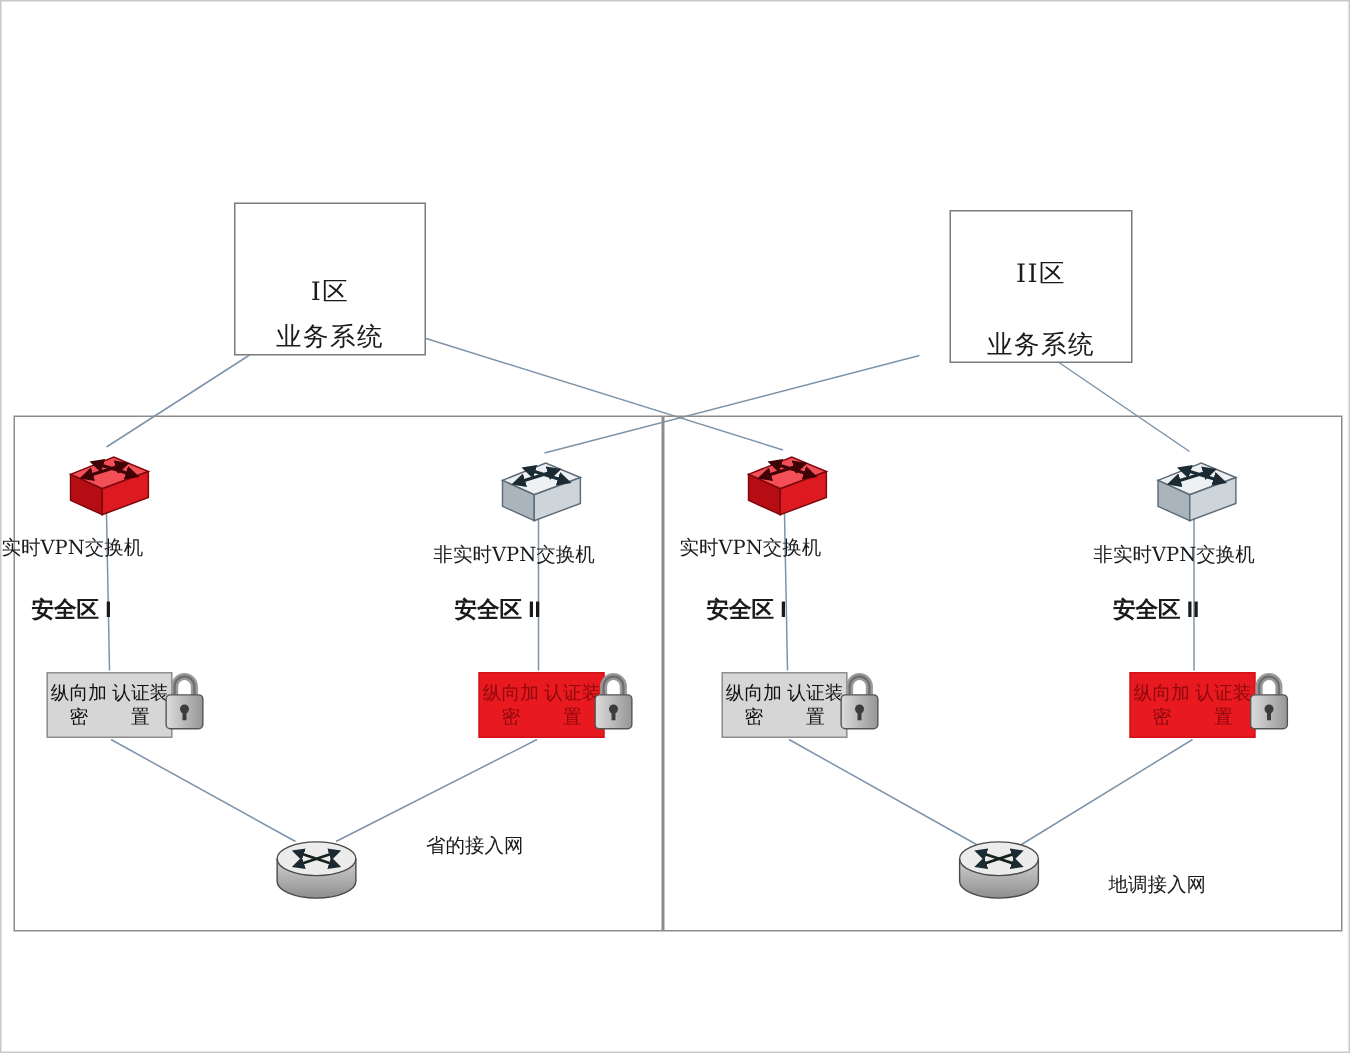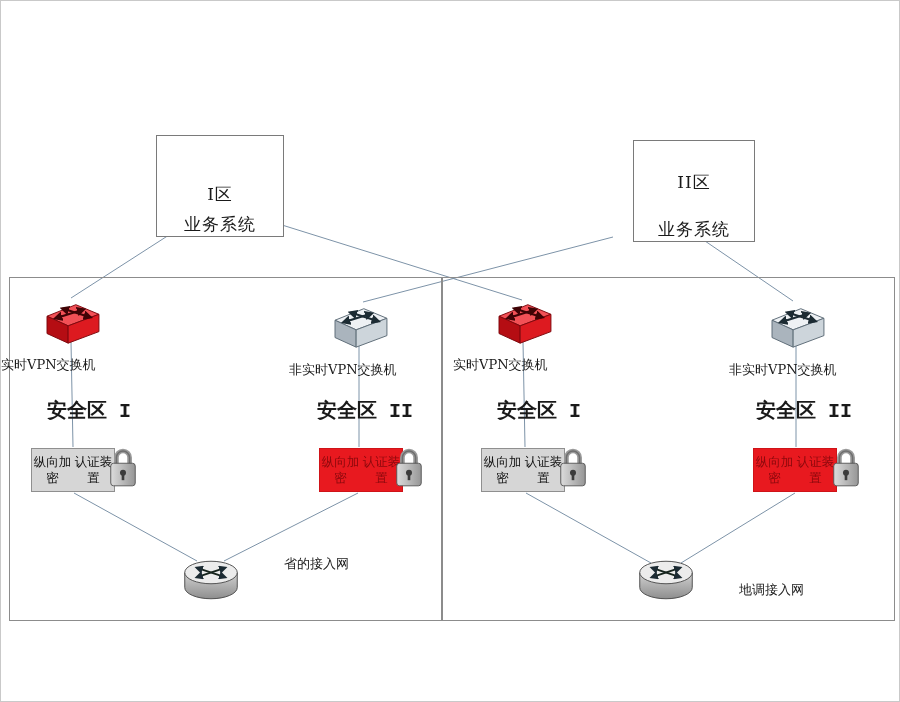--- a/index.html
+++ b/index.html
@@ -32,24 +32,24 @@
     background:transparent;
     box-sizing:border-box;
   }
   .switch-label{
     position:absolute;
     font-size:13px;
     white-space:nowrap;
   }
   .zone-label{
     position:absolute;
-    font-family:Liberation Mono, monospace;
+    font-family:Liberation Sans, sans-serif;
     font-weight:700;
-    font-size:20px;
-    text-align:right;
+    font-size:15px;
+    text-align:left;
     white-space:nowrap;
   }
   .enc-box{
     position:absolute;
     width:84px;height:44px;
     display:flex;flex-direction:row;align-items:center;justify-content:center;
     font-size:12.5px;line-height:1.3;
     box-sizing:border-box;
     text-align:center;
   }

